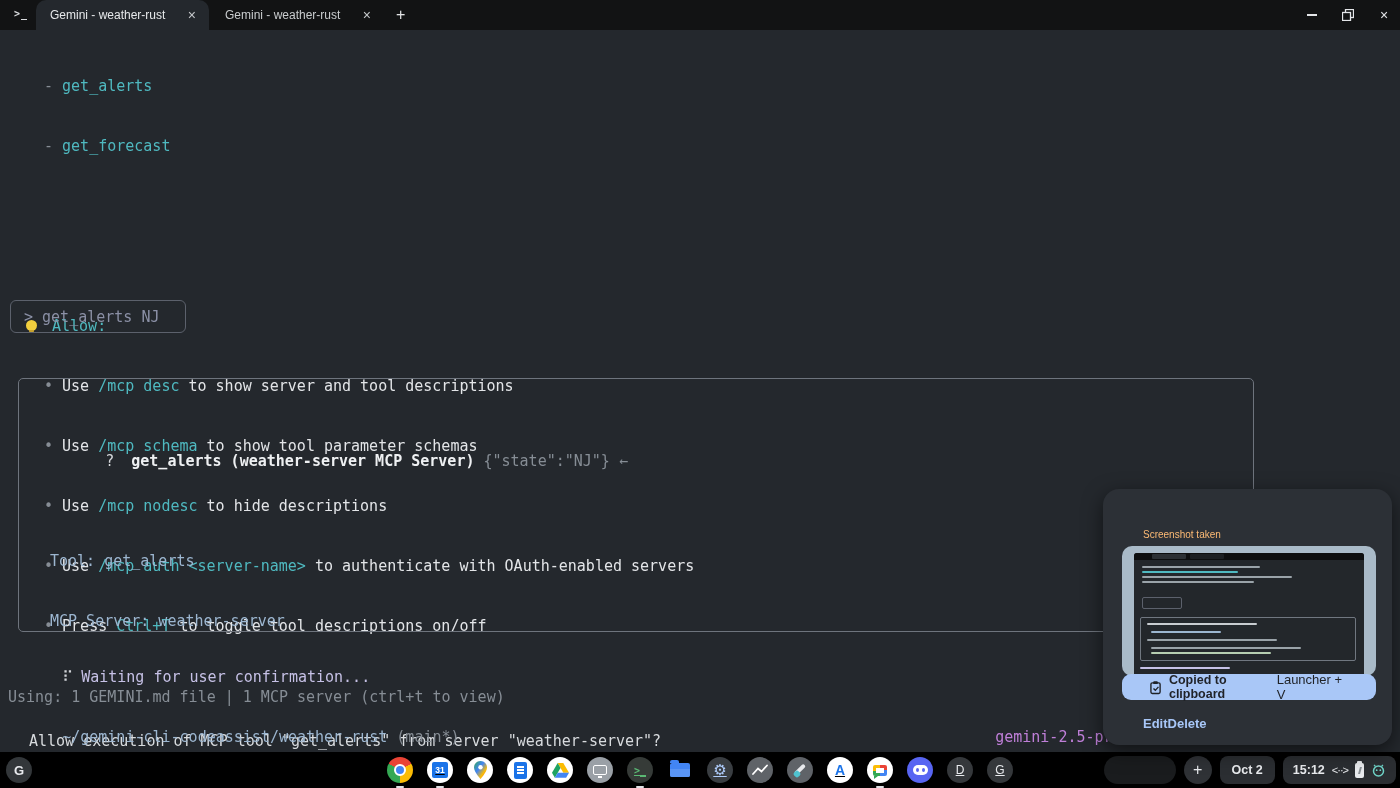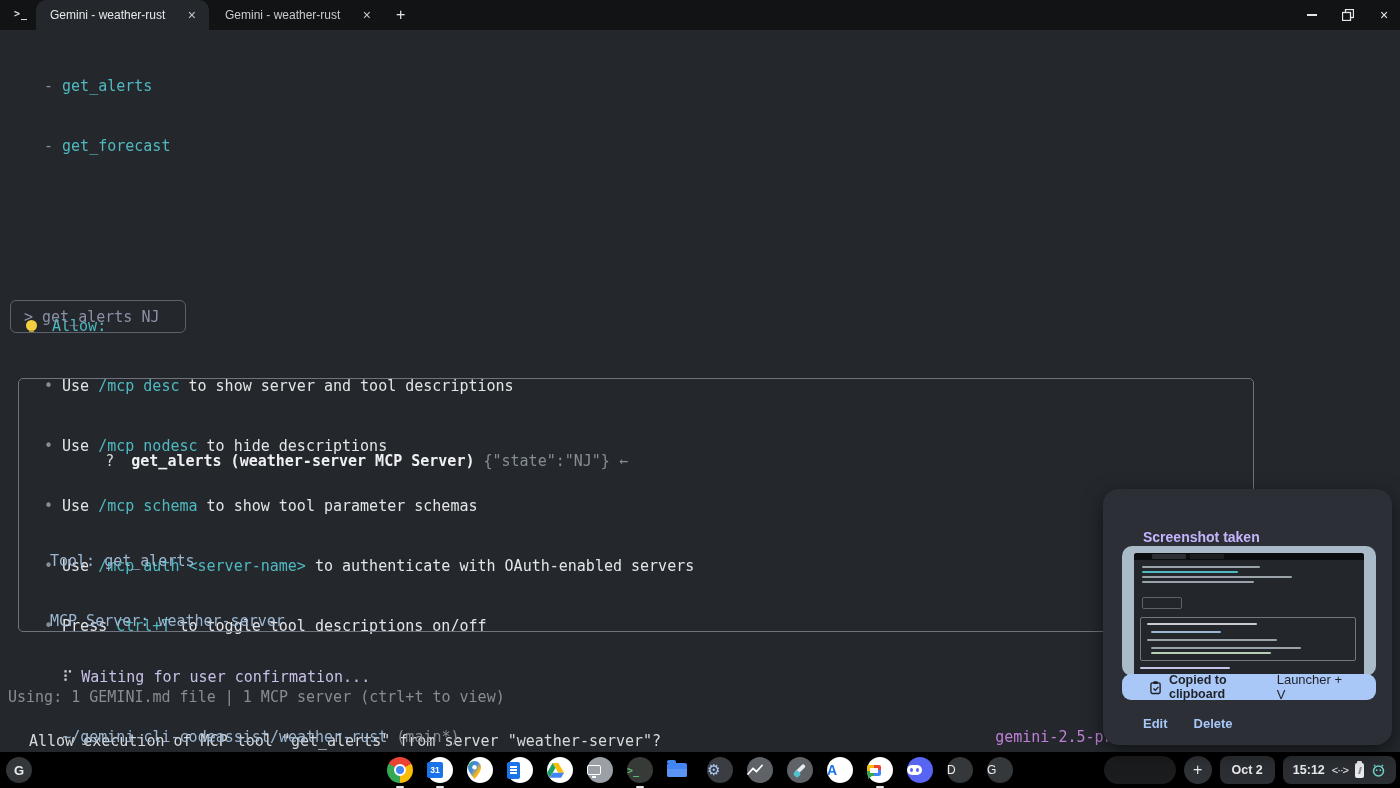--- a/index.html
+++ b/index.html
@@ -59,42 +59,42 @@
 
   
   .popup { position:absolute; left:1103px; top:489px; width:289px; height:256px; background:#2c3036; border-radius:16px;
     box-shadow:0 6px 20px rgba(0,0,0,.55); z-index:20; }
   .notif-header { position:absolute; top:12px; left:12px; right:10px; height:26px; display:flex; align-items:center; }
   .cap-icon { width:22px; height:22px; border-radius:50%; background:#4d90fe; position:relative; flex:0 0 22px; }
   .cap-icon::before { content:""; position:absolute; left:5px; top:5px; width:12px; height:12px; border:1.5px solid #fff; border-radius:3px; }
   .cap-icon::after { content:""; position:absolute; left:9px; top:9px; width:4px; height:4px; background:#fff; border-radius:1px; }
   .notif-app { margin-left:8px; font-size:12.5px; color:#c4c7cb; }
   .collapse-btn { margin-left:auto; width:26px; height:26px; border-radius:50%; background:#3a3e43; display:flex; align-items:center; justify-content:center; }
-  .notif-title { position:absolute; left:40px; top:40px; font-size:14px; font-weight:bold; color:#c4b5fd; }
+  .notif-title { position:absolute; left:40px; top:40px; font-size:10px; font-weight:normal; color:#fdba74; }
 
   .thumb { position:absolute; left:19px; top:57px; width:254px; height:130px; background:#a9bac8; border-radius:10px; overflow:hidden; }
   .thumb-inner { position:absolute; left:12px; top:7px; right:12px; bottom:0; background:#23272b; border-radius:3px 3px 0 0; overflow:hidden; }
   .mini-tabbar { height:7px; background:#0d0e0f; position:relative; }
   .mini-tab { position:absolute; top:1px; height:5px; width:34px; background:#2c3034; border-radius:1px; }
   .ml { position:absolute; height:2px; border-radius:1px; }
   .mbox { position:absolute; border:1px solid #5c616c; border-radius:2px; }
 
   .clip-bar { position:absolute; left:19px; top:185px; width:254px; height:26px; background:#a9c7f7; border-radius:9px;
     display:flex; align-items:center; padding:0 28px; z-index:2; }
   .clip-text { font-size:12.5px; color:#1f2227; font-weight:bold; margin-left:7px; }
   .clip-shortcut { margin-left:auto; font-size:13px; color:#1f2227; }
-  .notif-actions { position:absolute; left:40px; top:227px; display:flex; gap:26px; }
+  .notif-actions { position:absolute; left:40px; top:227px; display:flex; }
   .notif-action { font-size:13px; font-weight:bold; color:#a8c7f8; cursor:pointer; }
 
   
   .shelf { position:absolute; left:0; bottom:0; width:100%; height:36px; background:#000; z-index:10; }
   .launcher { position:absolute; left:6px; top:5px; width:26px; height:26px; border-radius:50%; background:#33373a; color:#e8eaed;
     display:flex; align-items:center; justify-content:center; font-size:13px; font-weight:bold; cursor:pointer; }
   .shelf-icons { position:absolute; left:50%; top:5px; transform:translateX(-50%); display:flex; gap:14px; }
-  .sicon { width:26px; height:26px; border-radius:50%; position:relative; display:flex; align-items:center; cursor:pointer; }
+  .sicon { width:26px; height:26px; border-radius:50%; position:relative; display:flex; align-items:center; justify-content:center; cursor:pointer;text-decoration:underline; }
   .running::after { content:""; position:absolute; left:50%; transform:translateX(-50%); bottom:-5px; width:8px; height:2px; background:#dfe1e4; border-radius:1px; }
 
   .ic-chrome { background:conic-gradient(from -60deg,#ea4335 0 120deg,#fbbc05 0 240deg,#34a853 0 360deg); }
   .ic-chrome::before { content:""; position:absolute; inset:7px; border-radius:50%; background:#4285f4; border:2px solid #fff; }
   .ic-white { background:#fff; }
   .cal-sq { width:16px; height:16px; background:#1a73e8; border-radius:2px; color:#fff; font-size:8.5px; font-weight:bold;
     display:flex; align-items:center; justify-content:center; }
   .doc-sq { width:13px; height:17px; background:#1a73e8; border-radius:2px; display:flex; align-items:center; justify-content:center; }
   .doc-lines { width:7px; height:1.5px; background:#fff; box-shadow:0 3px 0 #fff, 0 -3px 0 #fff; }
   .ic-screenshare { background:#9aa0a6; }
@@ -160,22 +160,22 @@
   </div>
 
   <div class="term-body">
     <div class="term-lines">
       <div class="line pad18"><span class="gray">- </span><span class="teal">get_alerts</span></div>
       <div class="line pad18"><span class="gray">- </span><span class="teal">get_forecast</span></div>
       <div class="line"></div>
       <div class="line"></div>
       <div class="line"><span class="bulb"></span><span class="teal">Allow:</span></div>
       <div class="line pad18"><span class="gray">•</span><span> </span><span>Use </span><span class="teal">/mcp desc</span><span> to show server and tool descriptions</span></div>
+      <div class="line pad18"><span class="gray">•</span><span> </span><span>Use </span><span class="teal">/mcp schema</span><span> to show tool parameter schemas</span></div>
       <div class="line pad18"><span class="gray">•</span><span> </span><span>Use </span><span class="teal">/mcp nodesc</span><span> to hide descriptions</span></div>
-      <div class="line pad18"><span class="gray">•</span><span> </span><span>Use </span><span class="teal">/mcp schema</span><span> to show tool parameter schemas</span></div>
       <div class="line pad18"><span class="gray">•</span><span> </span><span>Use </span><span class="teal">/mcp auth &lt;server-name&gt;</span><span> to authenticate with OAuth-enabled servers</span></div>
       <div class="line pad18"><span class="gray">•</span><span> </span><span>Press </span><span class="teal">Ctrl+T</span><span> to toggle tool descriptions on/off</span></div>
     </div>
 
     <div class="prompt-box">
       <span>&gt; get_alerts NJ</span>
     </div>
 
     <div class="dialog">
       <div class="dlg-line hdr">

